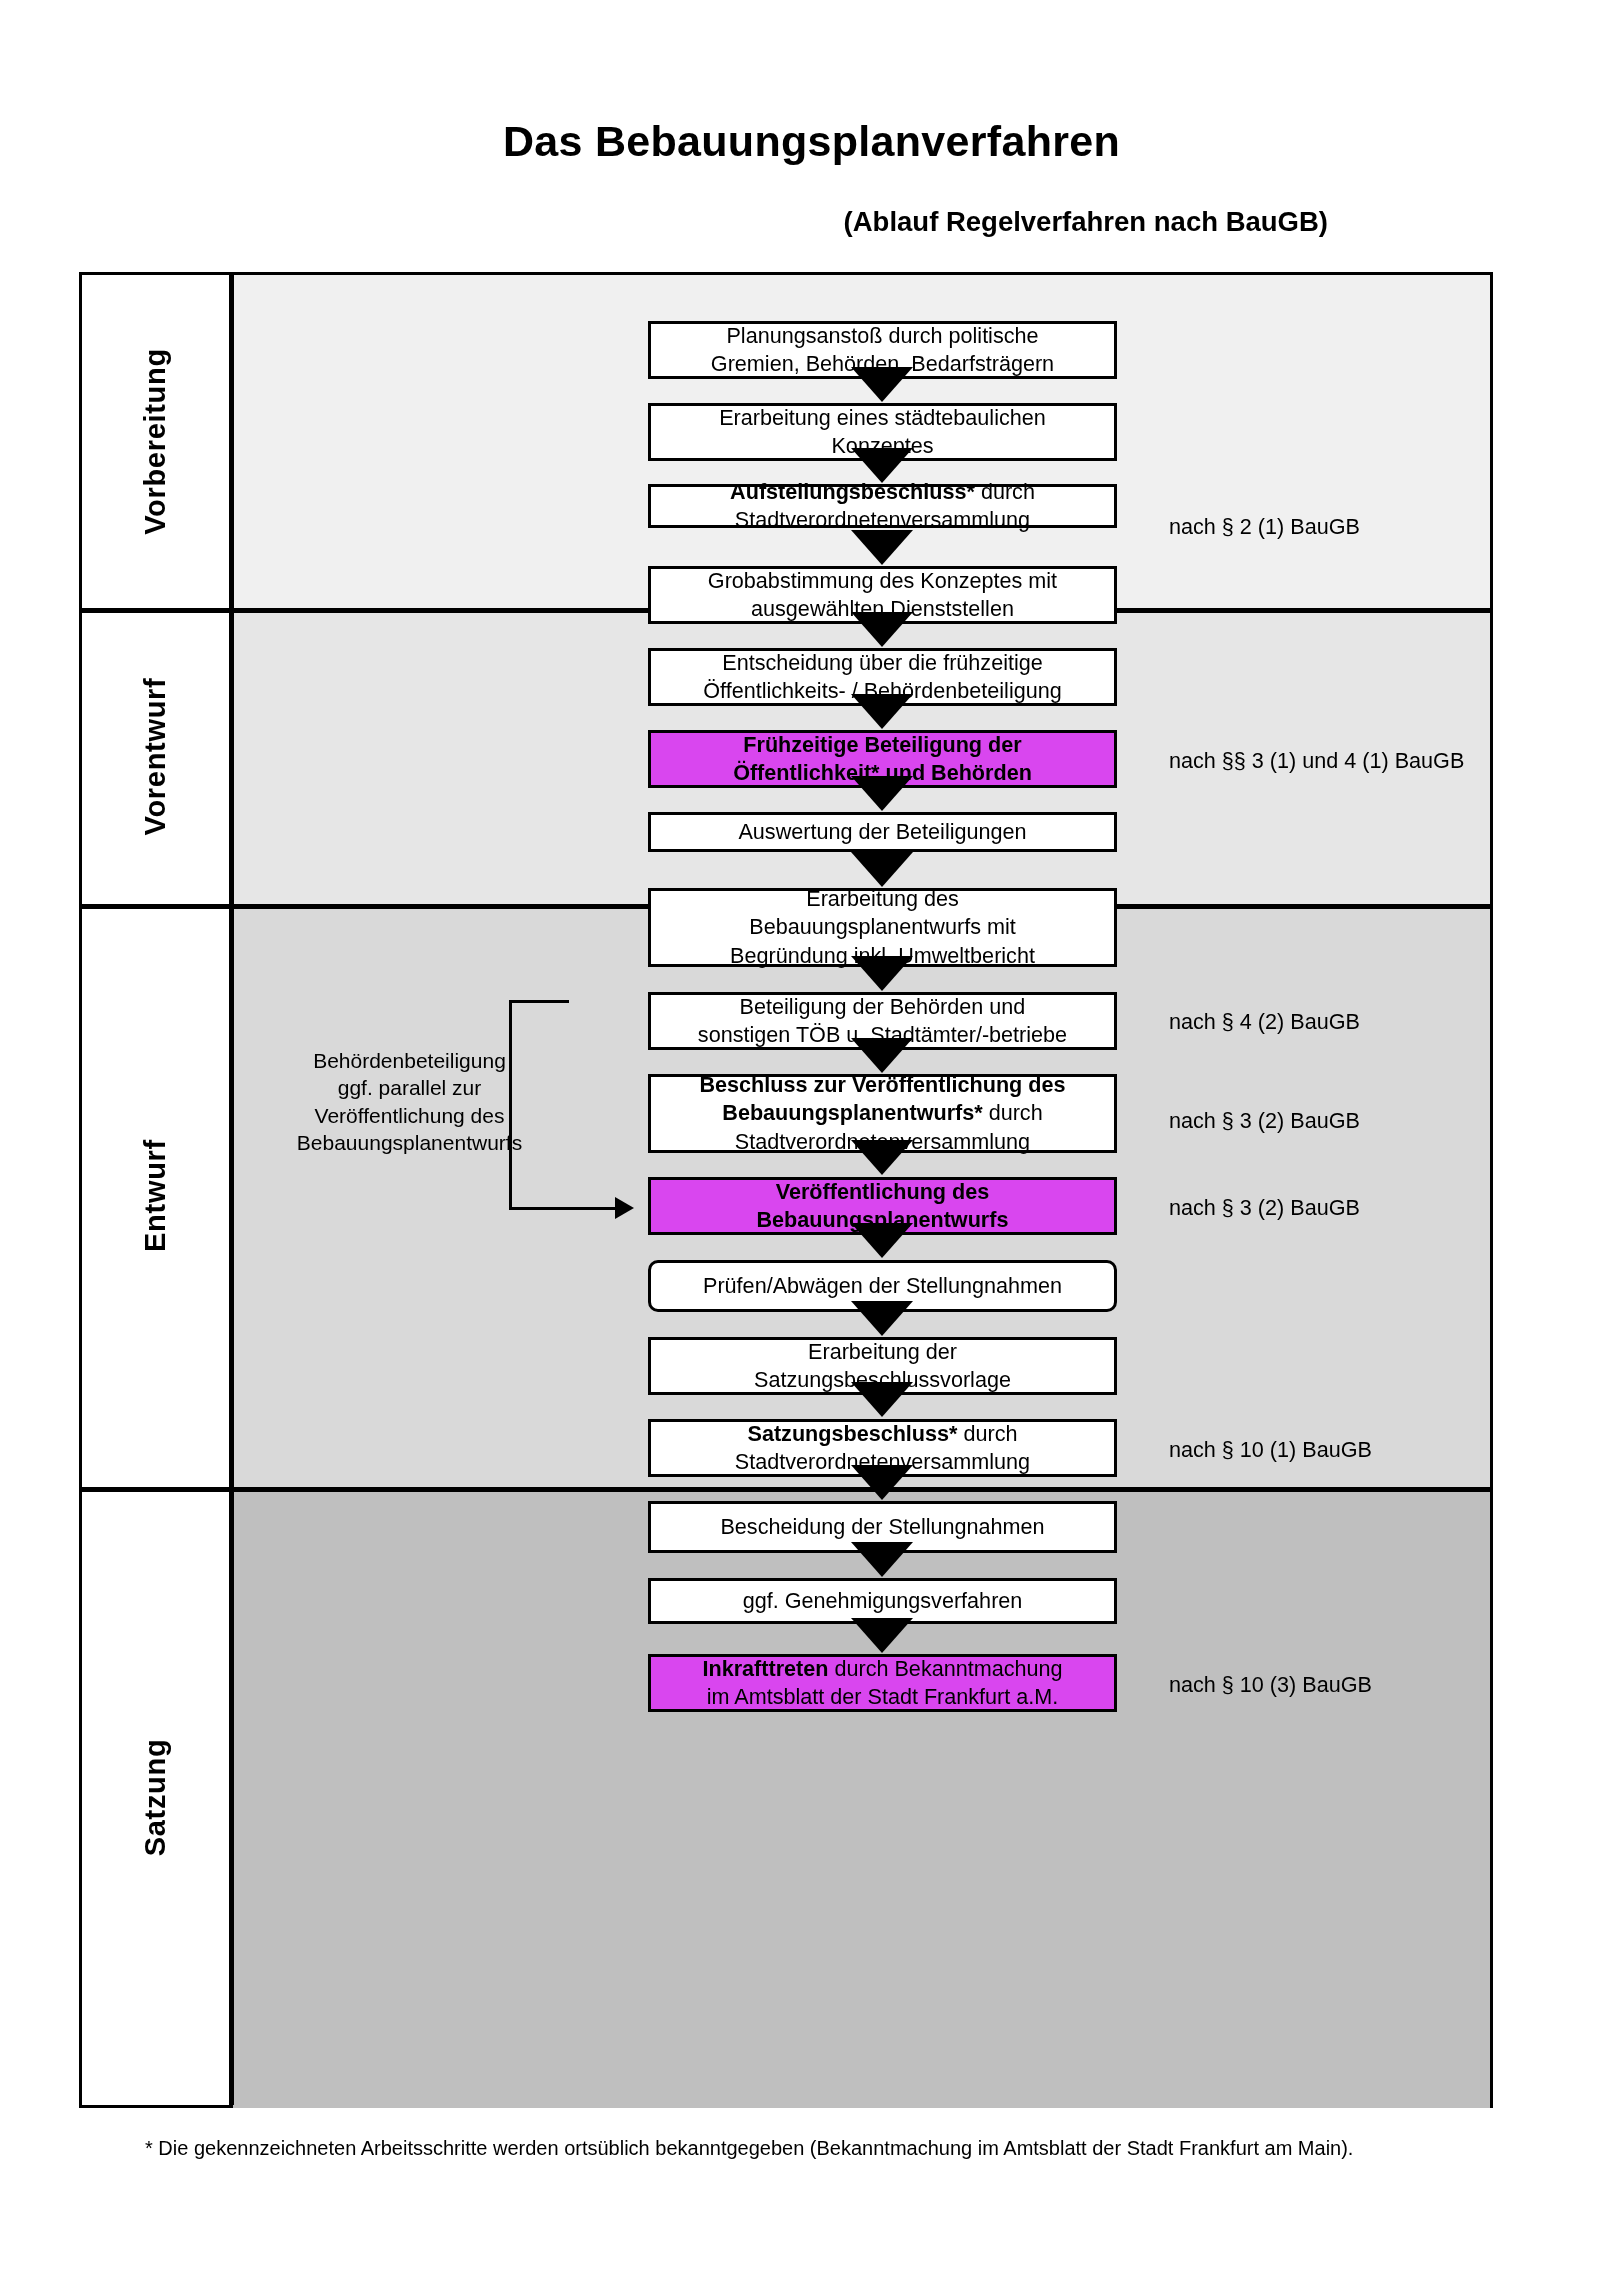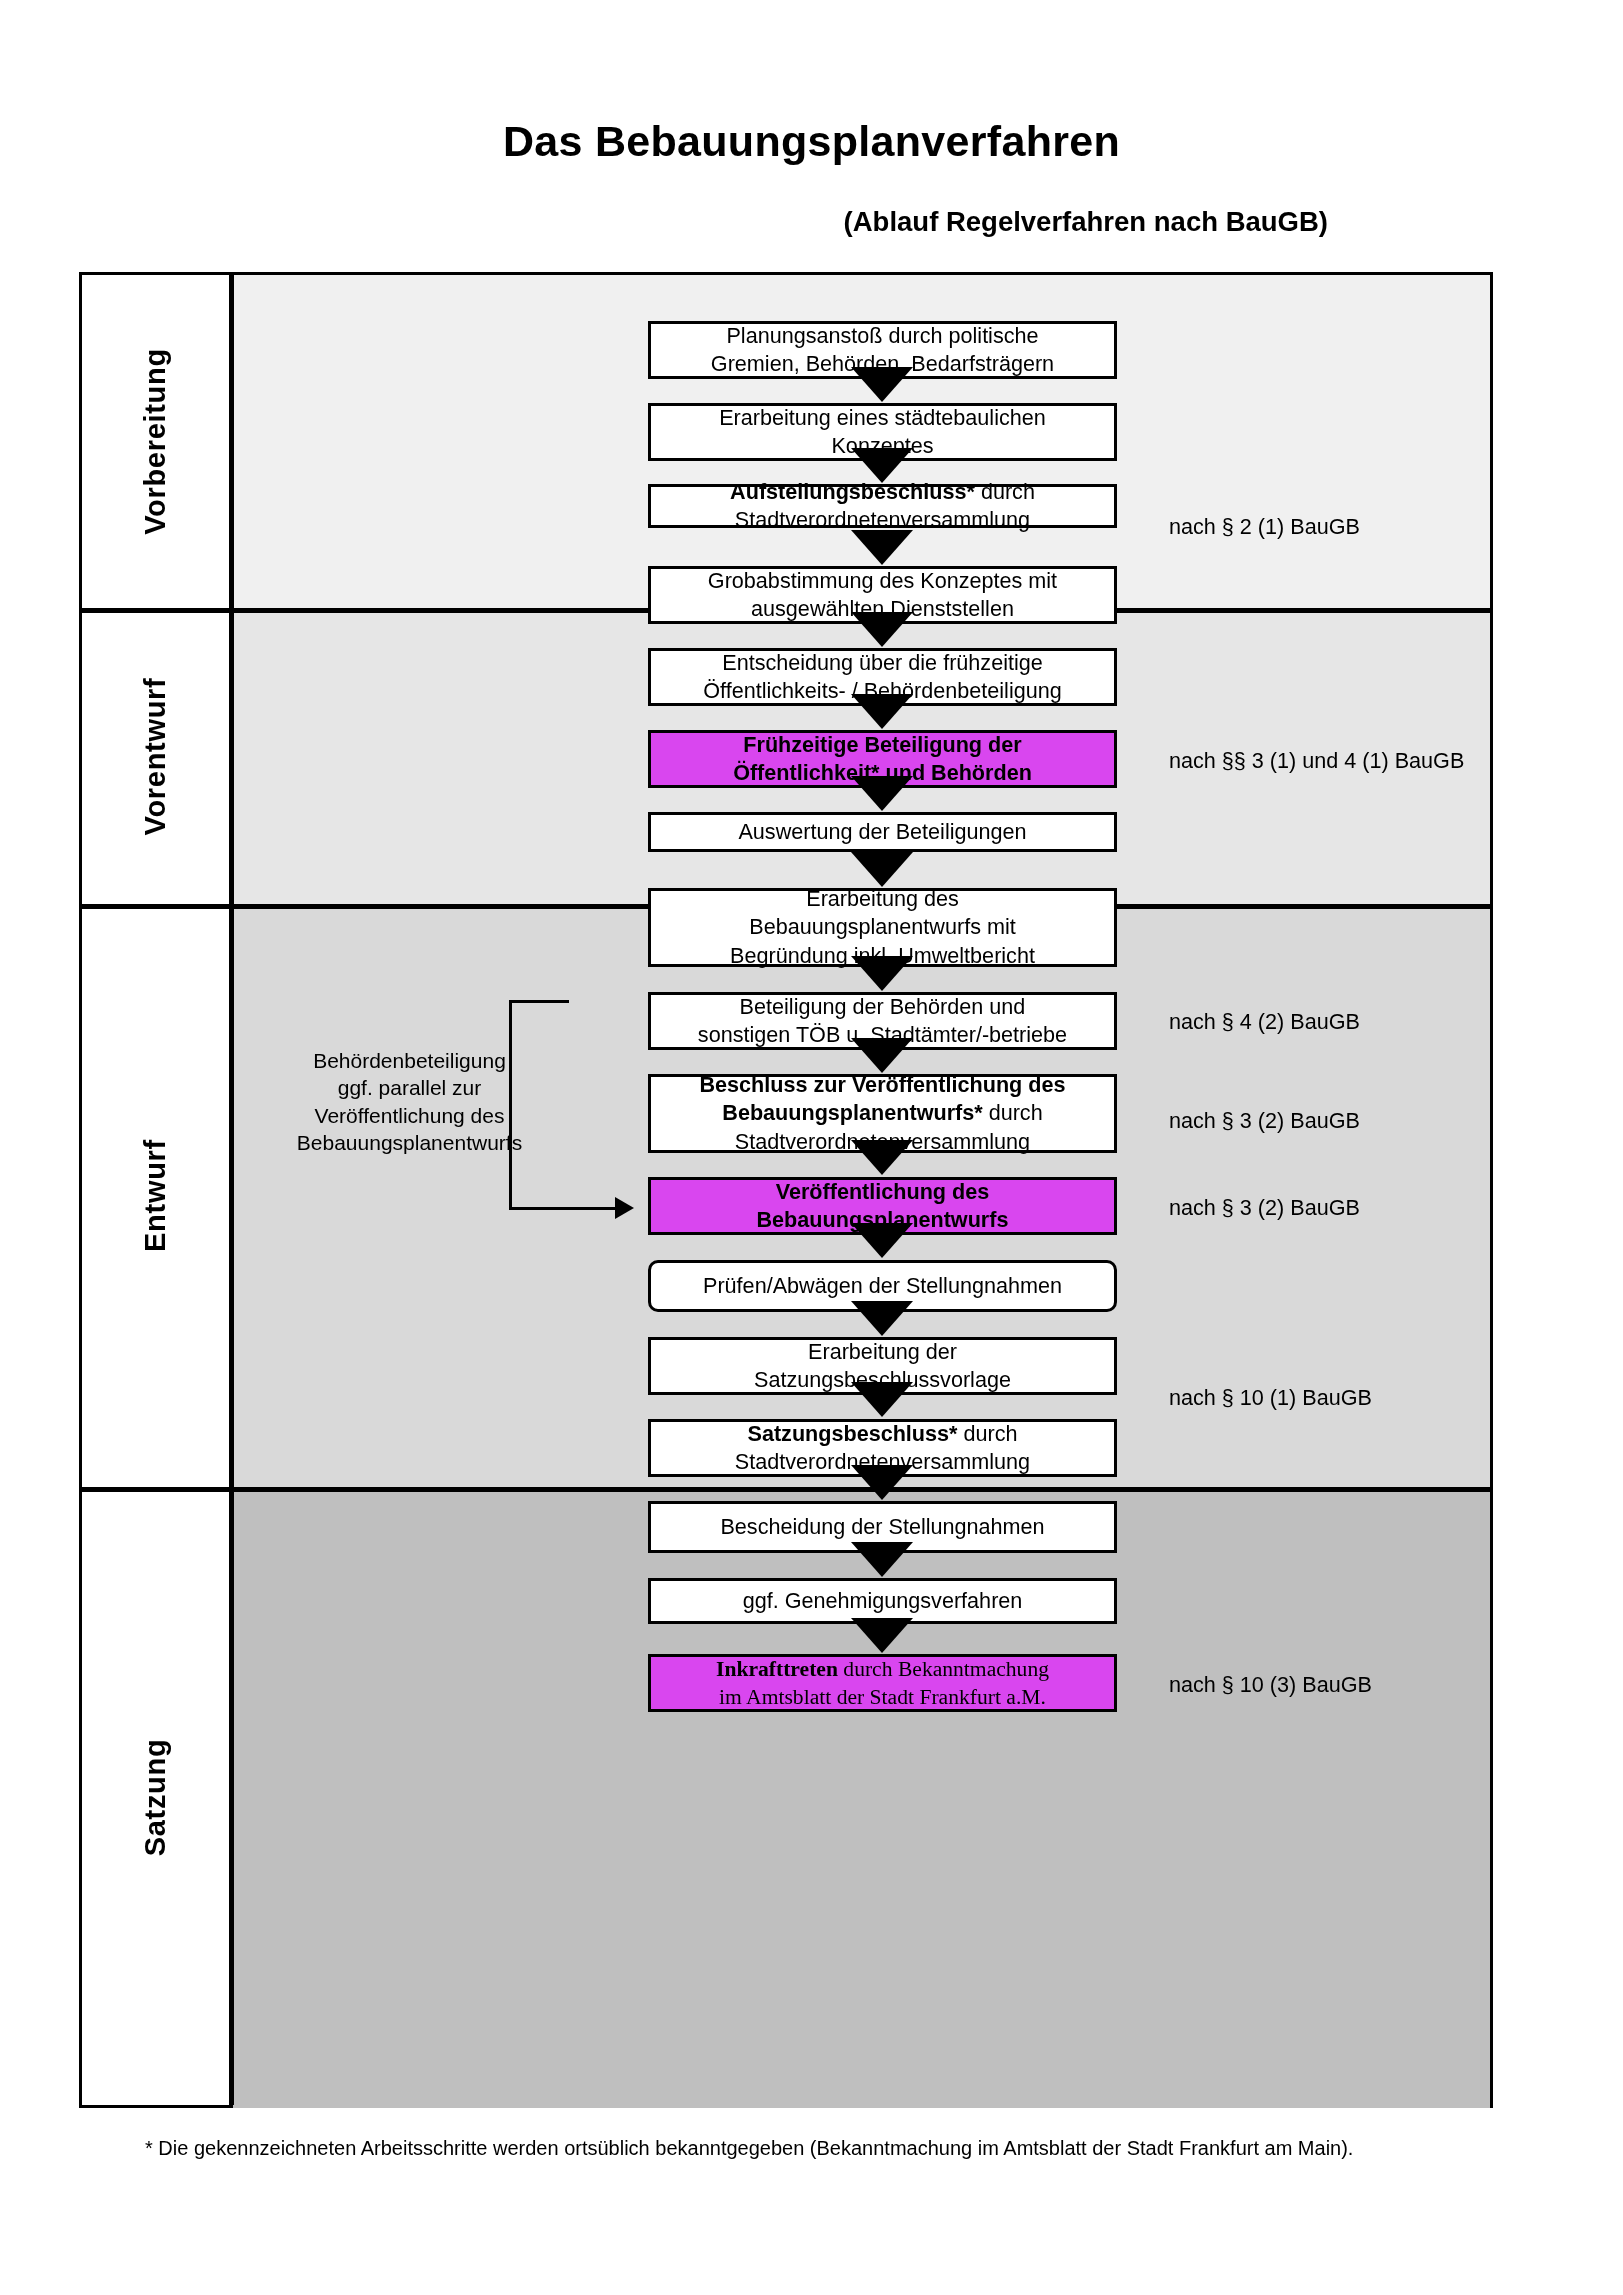--- a/index.html
+++ b/index.html
@@ -306,21 +306,21 @@
   <div class="pbox" style="top:1226px; height:52px;">
     <span>Bescheidung der Stellungnahmen</span>
   </div>
   <div class="arrow-down" style="top:1267px; left:769px;"></div>
 
   <div class="pbox" style="top:1303px; height:46px;">
     <span>ggf. Genehmigungsverfahren</span>
   </div>
   <div class="arrow-down" style="top:1343px; left:769px;"></div>
 
-  <div class="pbox hl" style="top:1379px; height:58px;font-family:Liberation Serif, serif;">
+  <div class="pbox hl" style="top:1379px; height:58px;">
     <span>
       <b>Inkrafttreten</b><span> durch Bekanntmachung</span><br><span>im Amtsblatt der Stadt Frankfurt a.M.</span>
     </span>
   </div>
 
   <div class="brk-h-top" style="left:427px; top:725px;"></div>
   <div class="brk-v" style="left:427px; top:725px; height:209px;"></div>
   <div class="brk-h-bot" style="left:427px; top:932px; width:110px;"></div>
   <div class="brk-head" style="left:533px; top:922px;"></div>
 
@@ -329,19 +329,19 @@
     <span>ggf. parallel zur</span><br>
     <span>Veröffentlichung des</span><br>
     <span>Bebauungsplanentwurfs</span>
   </div>
 
   <div class="legalref" style="top:227px;margin-top:12px;">nach § 2 (1) BauGB</div>
   <div class="legalref" style="top:473px;">nach §§ 3 (1) und 4 (1) BauGB</div>
   <div class="legalref" style="top:734px;">nach § 4 (2) BauGB</div>
   <div class="legalref" style="top:833px;">nach § 3 (2) BauGB</div>
   <div class="legalref" style="top:920px;">nach § 3 (2) BauGB</div>
-  <div class="legalref" style="top:1110px;text-align:right;">nach § 10 (1) BauGB</div>
+  <div class="legalref" style="top:1162px;text-align:right;">nach § 10 (1) BauGB</div>
   <div class="legalref" style="top:1397px;">nach § 10 (3) BauGB</div>
 
 </div>
 
 <div class="footnote">* Die gekennzeichneten Arbeitsschritte werden ortsüblich bekanntgegeben (Bekanntmachung im Amtsblatt  der Stadt Frankfurt am Main).</div>
 
 
 </body></html>

